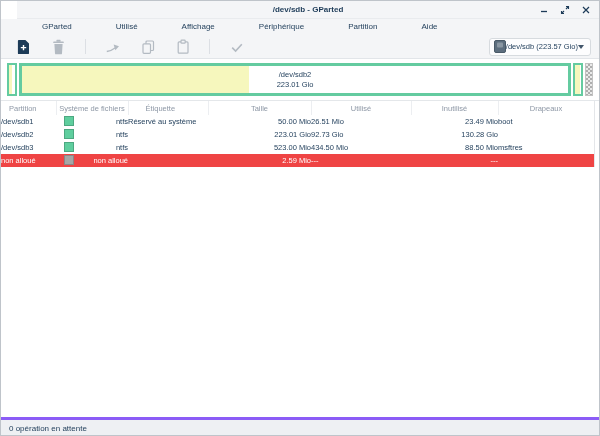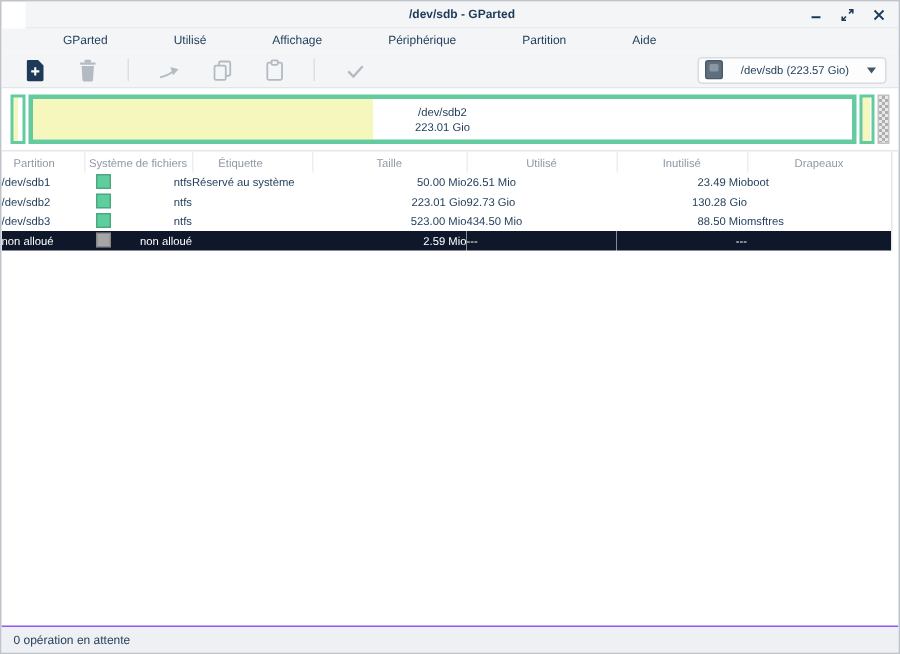--- a/index.html
+++ b/index.html
@@ -28,21 +28,21 @@
   
   .toolbar {
     height:24px; background:#f4f5f7; border-bottom:1px solid #e2e5e9;
     display:flex; align-items:center; padding-left:14px; gap:18px;
   }
   .tbtn { width:17px; height:17px; background:none; border:none; padding:0; display:flex; align-items:center; justify-content:center; }
   .tb-sep { width:1px; height:15px; background:#dcdfe4; }
   .device-select {
     margin-left:auto; margin-right:8px; height:18px;
     background:#fdfdfe; border:1px solid #d7dbdf; border-radius:3px;
-    display:flex; align-items:center; gap:12px; padding:0 6px 0 4px;
+    display:flex; align-items:center; gap:0; padding:0 6px 0 4px;
   }
   .device-select .dev-label { font-size:7.5px; color:#1d3b58; white-space:nowrap; }
   .caret { width:0; height:0; border-left:3px solid transparent; border-right:3px solid transparent; border-top:4px solid #42566b; }
   
   .disk-visual {
     height:42px; background:#ffffff; border-bottom:1px solid #e4e7ea;
     display:flex; align-items:stretch; padding:4px 6px 4px 6px; gap:2px;
   }
   .seg { position:relative; }
   .seg-sdb1 { width:10px; border:2px solid #64cba0; background:linear-gradient(to right,#f6f7bd 0 55%,#ffffff 55%); }
@@ -61,25 +61,25 @@
   .ptable th.h-label { text-align:left; padding-left:17px;margin-left:12px; }
   .ptable td { height:13px; font-size:7.5px; color:#1d3b58; white-space:nowrap; overflow:hidden; padding:0; }
   .c-part  { text-align:left; padding-left:22px; }
   .c-fs    { text-align:right; padding-right:4px; position:relative; }
   .swatch  { position:absolute; left:8px; top:1px; width:10px; height:10px; border:1px solid rgba(0,0,0,0.18); }
   .c-label { text-align:left; padding-left:1px; }
   .c-size  { text-align:right; padding-right:10px; }
   .c-used  { text-align:left; padding-right:12px; }
   .c-unused{ text-align:right; padding-right:5px; }
   .c-flags { text-align:left; padding-left:6px;margin-left:40px; }
-  tr.selected td { background:#0f172a; color:#ffffff; }
+  tr.selected td { background:#ef4444; color:#ffffff; }
   
   .statusbar {
     position:absolute; left:0; right:0; bottom:0; height:18px;
-    background:#eef0f3; border-top:1px solid #8b5cf6;
+    background:#eef0f3; border-top:3px solid #8b5cf6;
     font-size:8px; color:#1d3b58; line-height:17px; padding-left:8px;
   }
 </style>
 </head>
 <body>
 
 <div class="titlebar">
   <span class="title">/dev/sdb - GParted</span>
   <div class="win-controls">
     <span class="wbtn">

